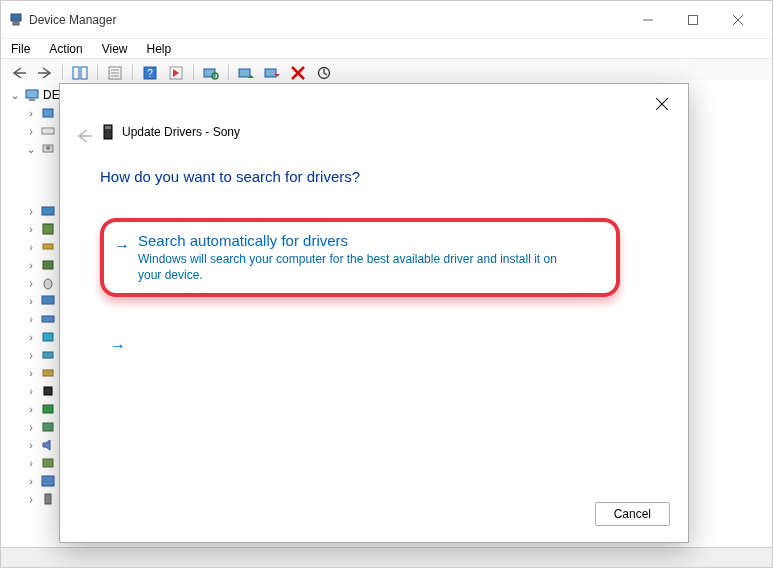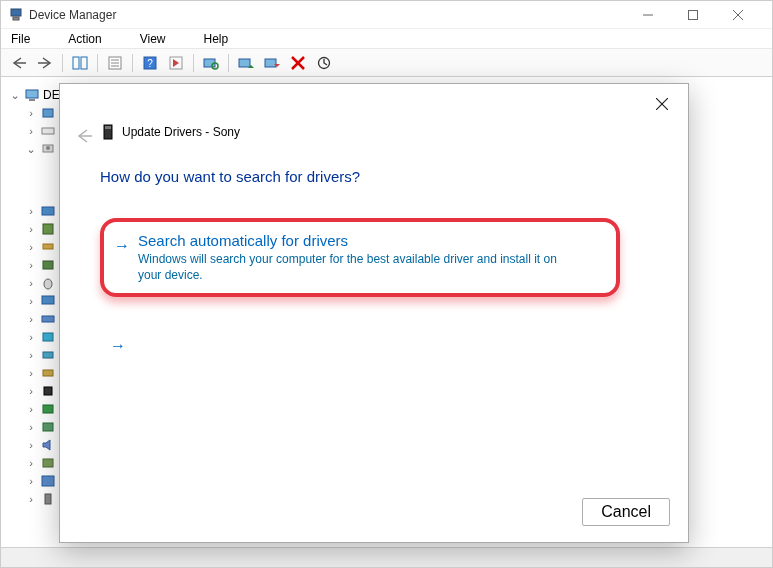--- a/index.html
+++ b/index.html
@@ -8,21 +8,21 @@
       font-size: 12px;
       background: #fff;
       width: 773px;
       height: 568px;
       overflow: hidden;
       position: relative;
       border: 1px solid #ccc;
     }
     
     .titlebar {
-      height: 28px;
+      height: 38px;
       display: flex;
       align-items: center;
       padding: 0 12px 0 8px;
       background: #fff;
       border-bottom: 1px solid #eee;
     }
     .titlebar .app-icon {
       width: 14px; height: 14px;
       margin-right: 6px;
       display: inline-flex; align-items: center; justify-content: center;
@@ -35,21 +35,21 @@
       display: flex; align-items: center; justify-content: center;
       color: #666;
     }
     
     .menubar {
       height: 20px;
       display: flex;
       align-items: center;
       padding: 0 6px;
       font-size: 12px;
-      gap: 30px;
+      gap: 11px;
       color: #000;
       border-bottom: 1px solid #e8e8e8;
     }
     .menubar .menu-item { padding: 2px 4px; }
     
     .toolbar {
       height: 28px;
       display: flex;
       align-items: center;
       gap: 2px;
@@ -178,21 +178,21 @@
     .opt-desc {
       color: #0369a1;
       font-size: 12px;
       line-height: 1.35;
       max-width: 440px;
     }
     .cancel-btn {
       position: absolute;
       bottom: 16px; right: 18px;
       padding: 4px 18px;
-      font-size: 16px;
+      font-size: 12px;
       background: #fff;
       border: 1px solid #adadad;
       border-radius: 2px;
       color: #000;
     }
   </style>
 </head>
 <body>
 
 <div class="titlebar">

